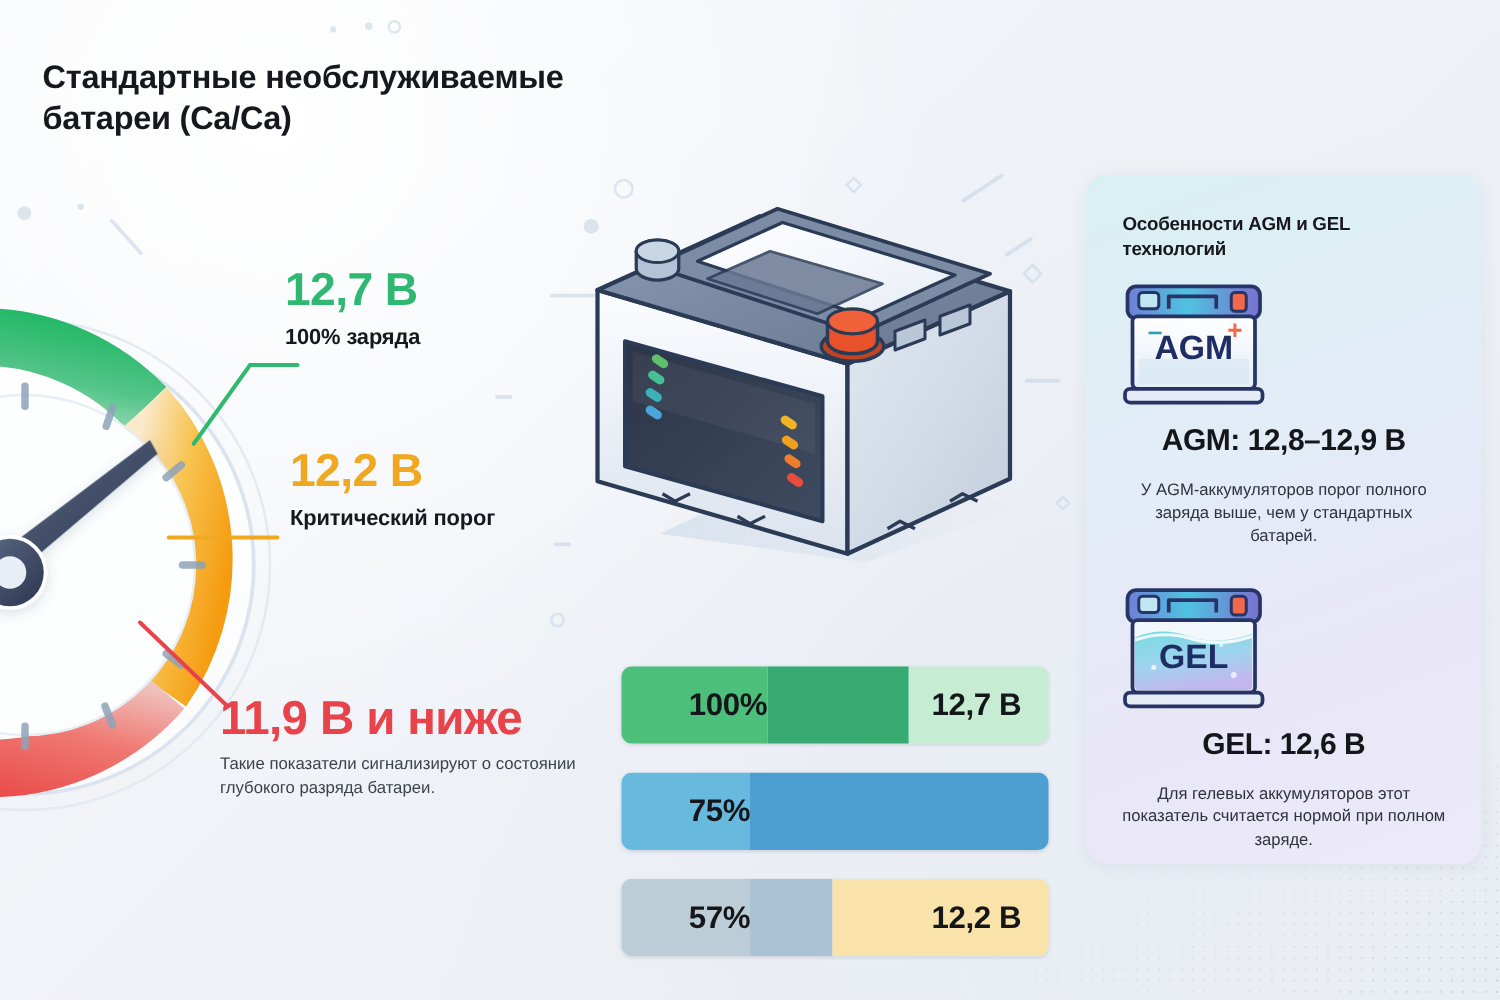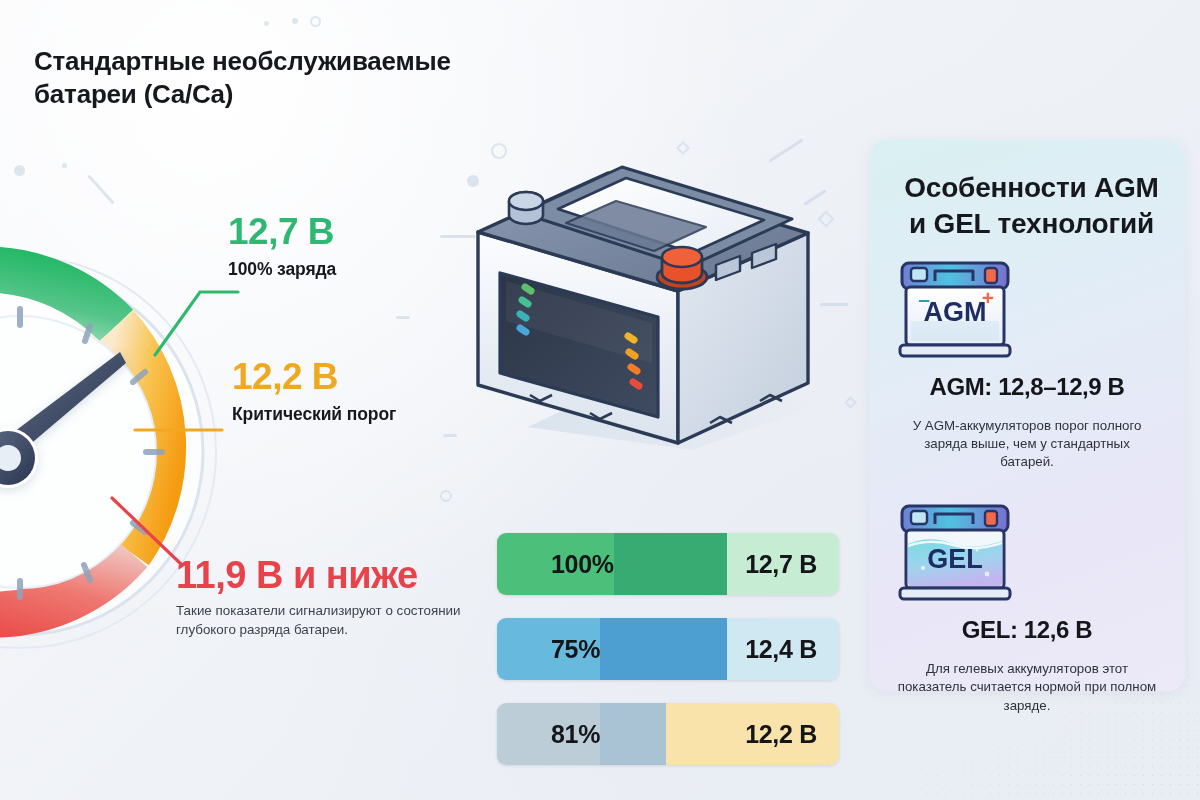--- a/index.html
+++ b/index.html
@@ -63,21 +63,21 @@
   .seg-a { flex:0 0 90px;padding-left:33px; }
   .seg-b { flex:1; }
   .seg-c { flex:0 0 112px; justify-content:flex-end; }
 
   
   .card { position:absolute; left:869px; top:140px; width:316px; height:551px;
     border-radius:17px;
     background:linear-gradient(160deg,#d9f0f2 0%, #e3ecf7 40%, #e9e6f7 72%, #ece9f8 100%);
     box-shadow:0 2px 14px rgba(60,80,120,.07);
     padding:30px 20px 0; text-align:center; }
-  .card h2 { font-size:28px; font-weight:bold; color:#16181d; line-height:1.3; text-align:center;
+  .card h2 { font-size:15px; font-weight:bold; color:#16181d; line-height:1.3; text-align:left;
     padding-left:9px; letter-spacing:-.2px; }
   .tech { margin-top:16px; }
   .tech .icon { display:flex; justify-content:flex-start; }
   .tech .tech-title { font-size:24px; font-weight:bold; color:#141619; margin-top:12px; letter-spacing:-.4px; }
   .tech .tech-desc { font-size:13.3px; color:#2e333b; line-height:1.38; margin-top:16px; padding:0 8px; }
   .gap2 { margin-top:30px; }
 </style>
 </head>
 <body>
 
@@ -291,28 +291,25 @@
       <div class="seg seg-c" style="background:#c6ecd3;">
         <span class="volt">12,7 В</span>
       </div>
     </div>
 
     <div class="bar">
       <div class="seg seg-a" style="background:#67b9dd;">
         <span class="pct">75%</span>
       </div>
       <div class="seg seg-b" style="background:#4e9fd1;"></div>
-      <div class="seg seg-c" style="background:#cfe8f1;">
-        <span class="volt">12,4 В</span>
-      </div>
     </div>
 
     <div class="bar">
       <div class="seg seg-a" style="background:#bdcdd8;">
-        <span class="pct">81%</span>
+        <span class="pct">57%</span>
       </div>
       <div class="seg" style="flex:0 0 66px;background:#a9c3d4;"></div>
       <div class="seg" style="flex:1;background:#fae3aa;justify-content:flex-end;">
         <span class="volt">12,2 В</span>
       </div>
     </div>
   </div>
 
   <div class="card">
     <h2>Особенности AGM и GEL технологий</h2>

